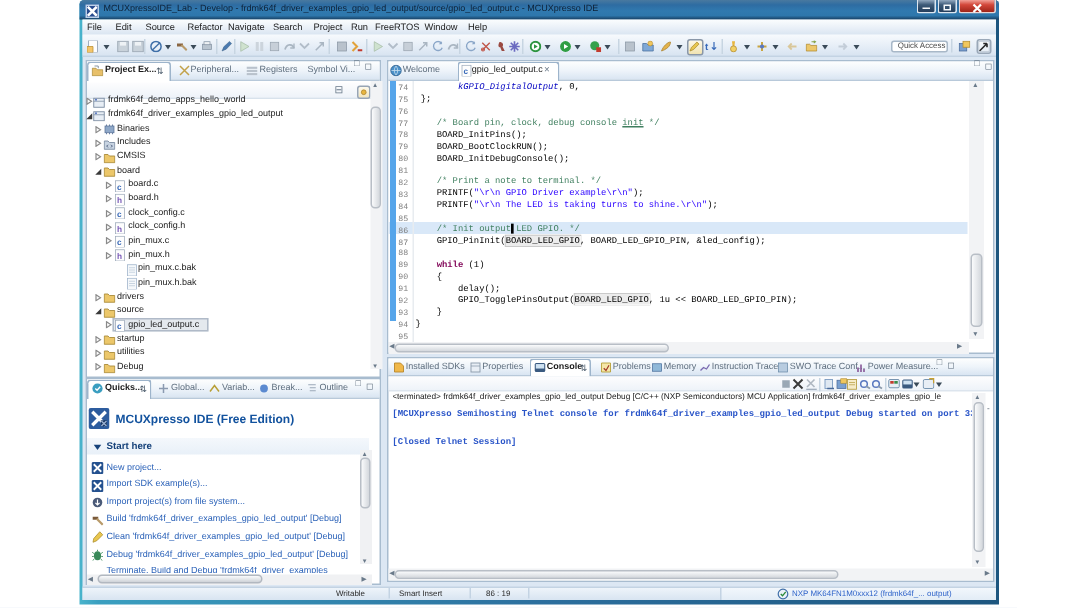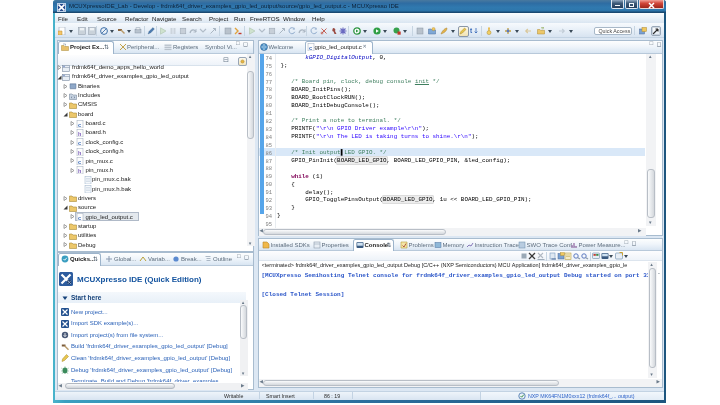--- a/index.html
+++ b/index.html
@@ -549,21 +549,21 @@
 <div style="position:absolute;left:237px;top:252.5px;font:normal 6px 'Liberation Sans',sans-serif;color:#5a6a7a;white-space:pre;">□</div>
 <div style="position:absolute;left:244px;top:252.5px;font:normal 6px 'Liberation Sans',sans-serif;color:#5a6a7a;white-space:pre;">◻</div>
 <div style="position:absolute;left:59px;top:272px;width:14px;height:14px">
     <svg width="14" height="14" viewBox="0 0 14 14" style="display:block">
       <rect width="14" height="14" rx="1.5" fill="#2d5c9e"></rect>
       <path d="M2.5 2.5 L11.5 11.5 M11.5 2.5 L2.5 11.5" stroke="#fff" stroke-width="2.2"></path>
       <rect x="8.2" y="8.2" width="4" height="4" fill="#16335f"></rect>
       <path d="M8.6 8.6 L12 12 M12 8.6 L8.6 12" stroke="#9ab0d0" stroke-width="0.9"></path>
     </svg>
   </div>
-<div style="position:absolute;left:77px;top:274.5px;font:bold 8px 'Liberation Sans',sans-serif;color:#12529e;white-space:pre;">MCUXpresso IDE (Quick Edition)</div>
+<div style="position:absolute;left:77px;top:274.5px;font:bold 8px 'Liberation Sans',sans-serif;color:#12529e;white-space:pre;">MCUXpresso IDE (Free Edition)</div>
 <div style="position:absolute;left:58px;top:291.5px;width:188px;height:11.5px;background:linear-gradient(180deg,#f4f8fc,#e8f0f8);"></div>
 <svg width="6" height="6" viewBox="0 0 6 6" style="position:absolute;left:62px;top:295px">
     <path d="M0.5 1.5 L5.5 1.5 L3 5 Z" fill="#16427a"></path>
   </svg>
 <div style="position:absolute;left:71px;top:293.5px;font:bold 6.5px 'Liberation Sans',sans-serif;color:#16427a;white-space:pre;">Start here</div>
 <div style="position:absolute;left:61px;top:308.0px;width:8px;height:8px">
     <svg width="8" height="8" viewBox="0 0 8 8" style="display:block">
       <rect width="8" height="8" rx="1" fill="#24518f"></rect>
       <path d="M1.5 1.5 L6.5 6.5 M6.5 1.5 L1.5 6.5" stroke="#fff" stroke-width="1.2"></path>
     </svg>

